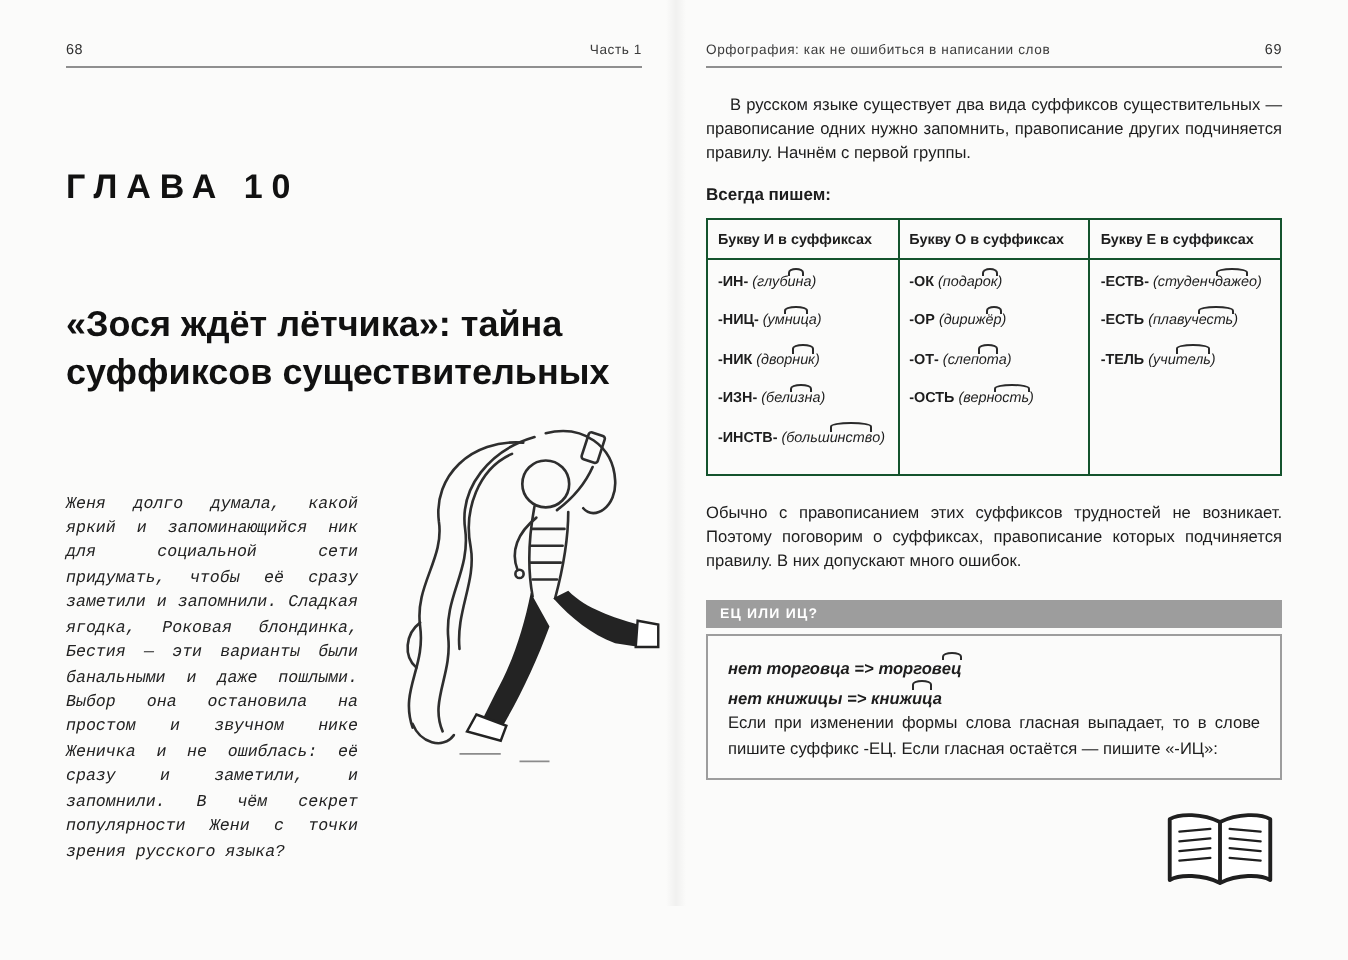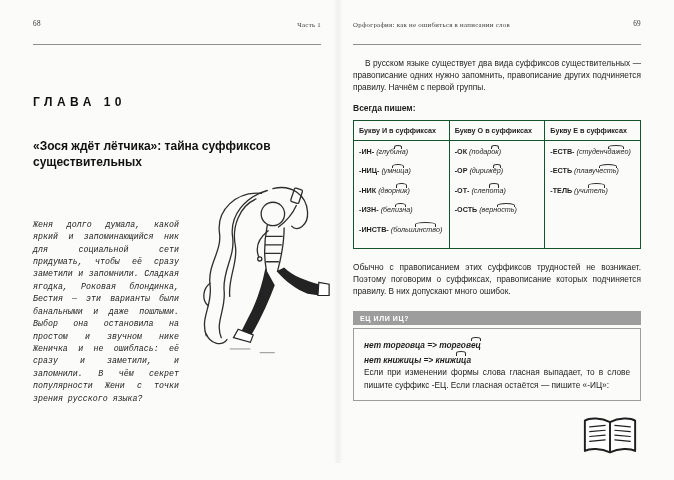--- a/index.html
+++ b/index.html
@@ -13,27 +13,27 @@
   }
   .spread{display:flex;padding:20px 33px 0 33px;gap:32px;position:relative;}
   .gutter{position:absolute;top:0;bottom:0;left:333px;width:10px;
     background:linear-gradient(90deg, rgba(0,0,0,0), rgba(0,0,0,0.045), rgba(0,0,0,0));}
   .page{width:288px;position:relative;}
 
   
   .running-head{
     display:flex;justify-content:space-between;align-items:flex-end;
     font-size:6.8px;color:#3c3c3c;letter-spacing:.3px;
-    padding-bottom:16px;border-bottom:1px solid #8f8f8f;font-family:Liberation Serif, serif;
+    padding-bottom:4px;border-bottom:1px solid #8f8f8f;
   }
   .running-head .pgnum{font-size:7.2px;color:#2e2e2e;}
 
   
-  .chapter-label{margin-top:50px;font-size:12px;font-weight:bold;letter-spacing:4.5px;color:#111;}
-  .chapter-title{margin-top:30px;font-size:12px;font-weight:bold;line-height:1.32;color:#111;}
+  .chapter-label{margin-top:50px;font-size:17px;font-weight:bold;letter-spacing:4.5px;color:#111;}
+  .chapter-title{margin-top:47px;font-size:18px;font-weight:bold;line-height:1.32;color:#111;}
   .left-body{display:flex;margin-top:13px;}
   .intro-text{
     width:146px;flex:none;
     font-family:Liberation Mono, monospace;
     font-style:italic;font-size:8.3px;line-height:1.5;
     text-align:justify;color:#222;
     hyphens:auto;
     margin-top:35px;
   }
   .illustration-wrap{flex:1;margin-top:-16px;margin-left:2px;}

